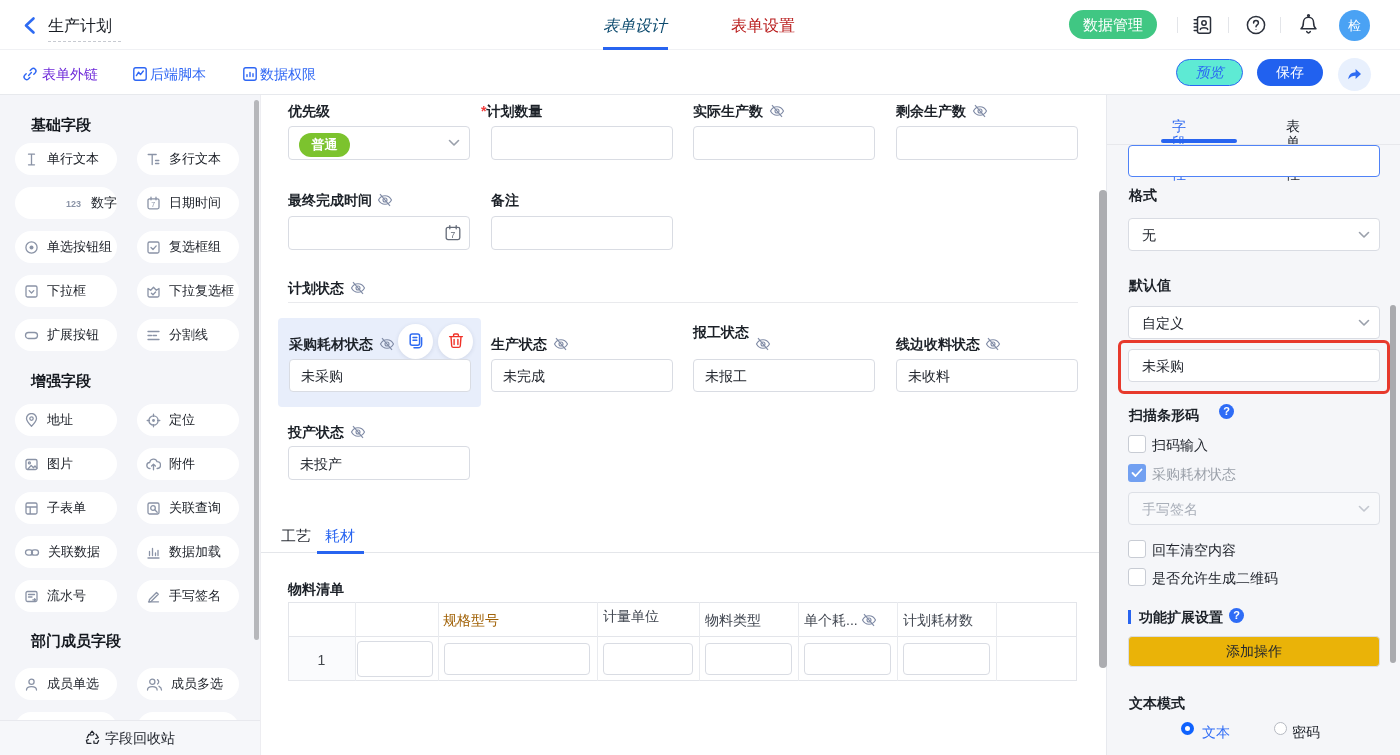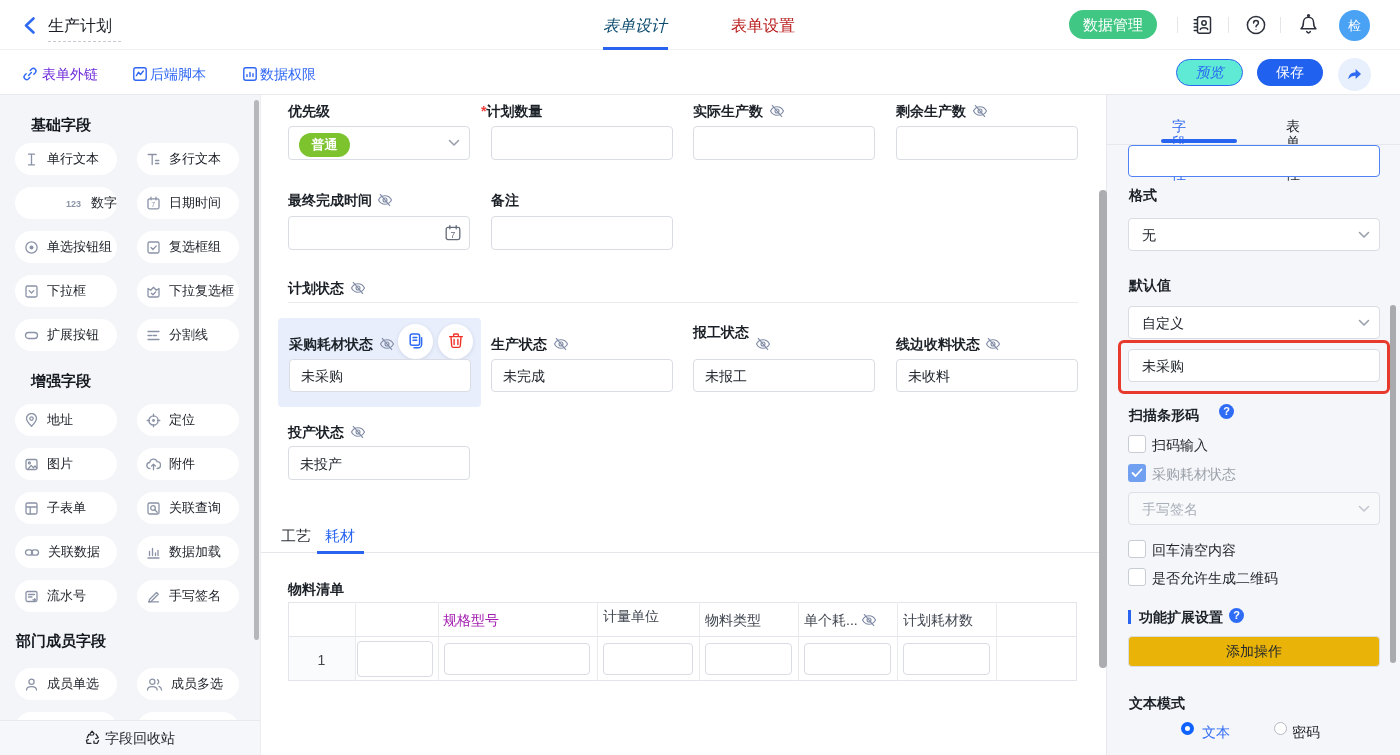--- a/index.html
+++ b/index.html
@@ -170,21 +170,21 @@
         </svg>数据加载</div>
     <div class="pill" style="left:15px;top:580px;"><svg width="15" height="15" viewBox="0 0 15 15" fill="none" stroke="#8a93a6" stroke-width="1.3" stroke-linecap="round" stroke-linejoin="round">
           <rect x="2" y="2.5" width="11" height="10" rx="1.5"></rect>
           <path d="M4.5 5.5h6M4.5 8h3.5"></path>
           <path d="M8.8 10.8h2.8l-1.1-1.1M11.6 10.8l-1.1 1.1"></path>
         </svg>流水号</div>
     <div class="pill" style="left:137px;top:580px;"><svg width="15" height="15" viewBox="0 0 15 15" fill="none" stroke="#8a93a6" stroke-width="1.3" stroke-linecap="round" stroke-linejoin="round">
           <path d="M2.5 12.8h10"></path>
           <path d="M3.5 10.5l7-7 1.8 1.8-7 7-2.3.5z"></path>
         </svg>手写签名</div>
-    <div class="sechead" style="left:16px;top:632px;">部门成员字段</div>
+    <div class="sechead" style="left:31px;top:632px;">部门成员字段</div>
     <div class="pill" style="left:15px;top:668px;"><svg width="15" height="15" viewBox="0 0 15 15" fill="none" stroke="#8a93a6" stroke-width="1.3" stroke-linecap="round">
           <circle cx="7.5" cy="4.7" r="2.6"></circle>
           <path d="M2.5 13c0-4.6 10-4.6 10 0"></path>
         </svg>成员单选</div>
     <div class="pill" style="left:137px;top:668px;"><svg width="17" height="15" viewBox="0 0 17 15" fill="none" stroke="#8a93a6" stroke-width="1.3" stroke-linecap="round">
           <circle cx="6.3" cy="4.7" r="2.6"></circle>
           <path d="M1.5 13c0-4.6 9.6-4.6 9.6 0"></path>
           <path d="M11.5 2.6a2.6 2.6 0 0 1 0 4.4M13 9.3c1.7.8 2.5 2 2.5 3.7"></path>
         </svg>成员多选</div>
     <div class="pill" style="left:15px;top:712px;"></div>
@@ -306,21 +306,21 @@
     <div class="abs" style="left:288px;top:602px;width:789px;height:79px;border:1px solid #e3e5ea;"></div>
     <div class="abs" style="left:289px;top:637px;width:66px;height:43px;background:#fafbfd;"></div>
     <div class="abs" style="left:288px;top:636px;width:789px;height:1px;background:#e3e5ea;"></div>
     <div class="abs" style="left:355px;top:602px;width:1px;height:79px;background:#e9ebef;"></div>
     <div class="abs" style="left:438px;top:602px;width:1px;height:79px;background:#e9ebef;"></div>
     <div class="abs" style="left:597px;top:602px;width:1px;height:79px;background:#e9ebef;"></div>
     <div class="abs" style="left:699px;top:602px;width:1px;height:79px;background:#e9ebef;"></div>
     <div class="abs" style="left:798px;top:602px;width:1px;height:79px;background:#e9ebef;"></div>
     <div class="abs" style="left:897px;top:602px;width:1px;height:79px;background:#e9ebef;"></div>
     <div class="abs" style="left:996px;top:602px;width:1px;height:79px;background:#e9ebef;"></div>
-    <div class="abs" style="left:443px;top:612px;font-size:14px;color:#a21caf;line-height:16px;">规格型号</div>
+    <div class="abs" style="left:443px;top:612px;font-size:14px;color:#a16207;line-height:16px;">规格型号</div>
     <div class="abs" style="left:603px;top:608px;font-size:14px;color:#404650;line-height:16px;">计量单位</div>
     <div class="abs" style="left:705px;top:612px;font-size:14px;color:#404650;line-height:16px;">物料类型</div>
     <div class="abs" style="left:804px;top:612px;font-size:14px;color:#404650;line-height:16px;">单个耗...</div>
     <svg class="eye" style="left:861px;top:613px" viewBox="0 0 16 14" fill="none" stroke="#7f8aa5" stroke-width="1.1">
         <path d="M1.5 7C3 4.2 5.3 2.8 8 2.8S13 4.2 14.5 7C13 9.8 10.7 11.2 8 11.2S3 9.8 1.5 7Z"></path>
         <circle cx="8" cy="7" r="2"></circle>
         <path d="M3 1.2 13 12.8"></path>
       </svg>
     <div class="abs" style="left:903px;top:612px;font-size:14px;color:#404650;line-height:16px;">计划耗材数</div>
     <div class="abs" style="left:288px;top:652px;width:67px;text-align:center;font-size:14px;color:#42464c;line-height:16px;">1</div>

